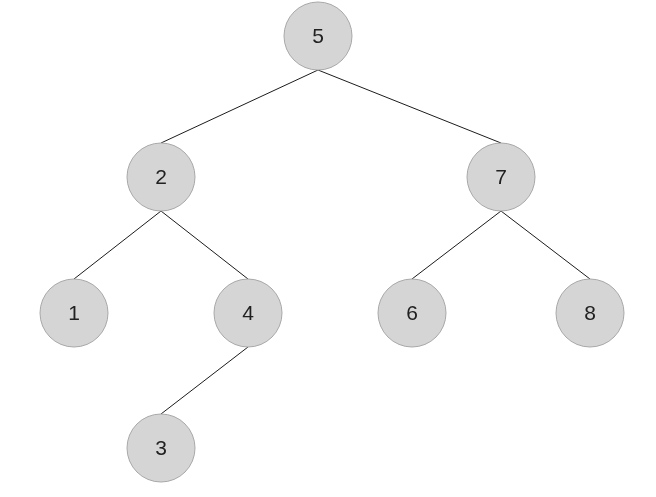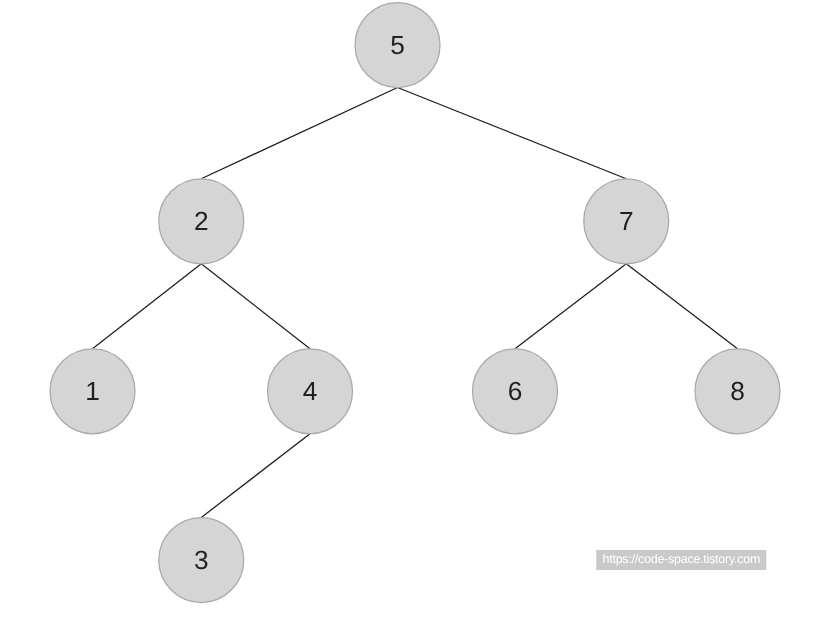--- a/index.html
+++ b/index.html
@@ -80,14 +80,13 @@
       </g>
       <g>
         <circle cx="590" cy="313" r="34" fill="#d5d5d5" stroke="#a9a9a9" stroke-width="1"></circle>
         <text x="590" y="320" text-anchor="middle" class="node-label">8</text>
       </g>
       <g>
         <circle cx="161" cy="448" r="34" fill="#d5d5d5" stroke="#a9a9a9" stroke-width="1"></circle>
         <text x="161" y="455" text-anchor="middle" class="node-label">3</text>
       </g>
     </svg>
-  <div class="watermark">https://code-space.tistory.com</div>
 </div>
 
 </body></html>

